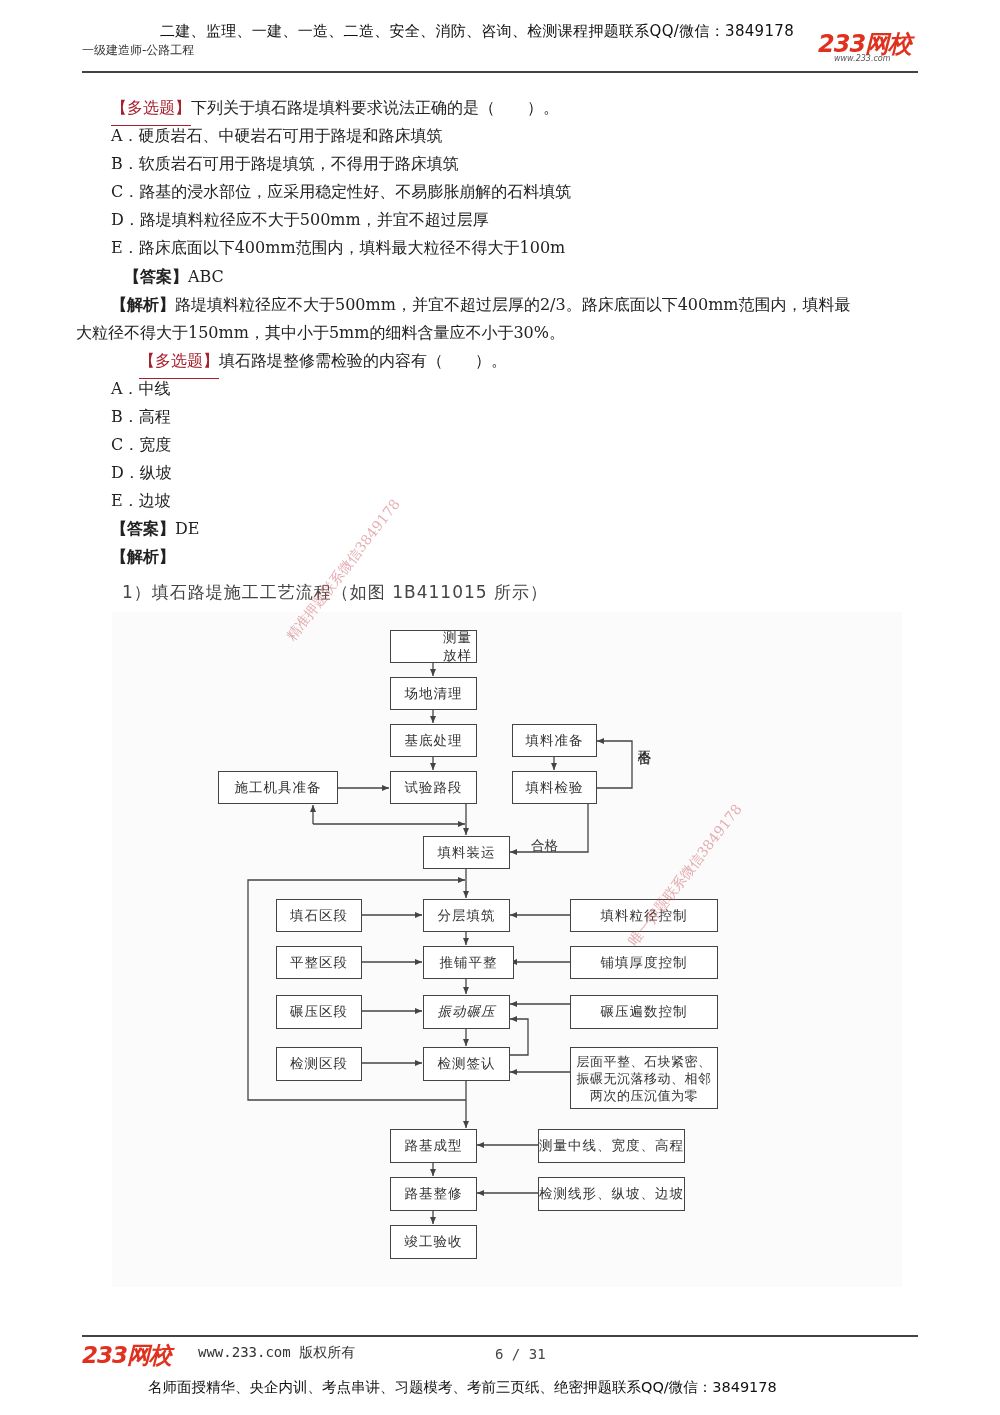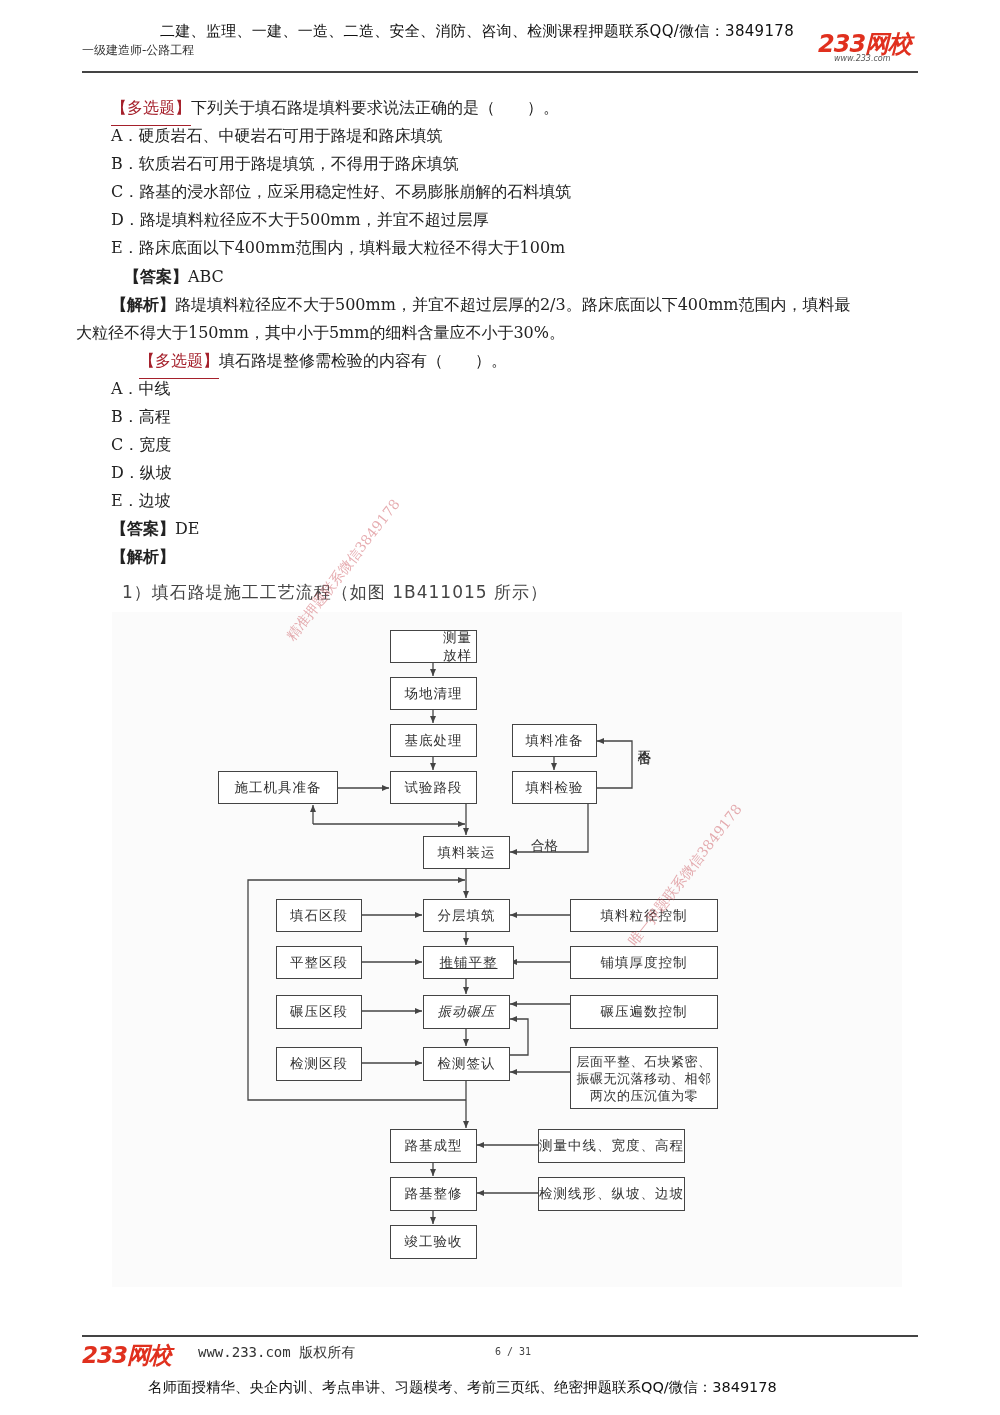--- a/index.html
+++ b/index.html
@@ -20,21 +20,21 @@
   .box { position:absolute; border:1.6px solid #444; background:#fff; font-family:"DejaVu Sans","Liberation Sans",sans-serif;
          font-size:13.5px; color:#333; display:flex; align-items:center; justify-content:center; box-sizing:border-box; letter-spacing:1px; text-align:center; }
   .box.multi { font-size:13px; line-height:17px; padding:2px 3px; letter-spacing:0.5px; }
   .flow-label { font-family:"DejaVu Sans","Liberation Sans",sans-serif; font-size:13.5px; color:#333; }
   .vlabel { writing-mode:vertical-rl; text-orientation:upright; letter-spacing:0; line-height:14px; }
   .watermark { font-family:"DejaVu Serif","Liberation Serif",serif; color:rgba(200,70,80,0.45); font-size:14px; white-space:nowrap; transform-origin:left center; transform:rotate(-52deg); }
   .rule-bot { left:82px; top:1335px; width:836px; height:1.5px; background:#444; }
   .logo-bot { left:82px; top:1340px; font-size:23px; }
   .foot-url { left:198px; top:1344px; font-size:14px; font-family:"DejaVu Sans Mono","Liberation Mono",monospace; color:#333; }
   .foot-url .cn { font-family:"DejaVu Serif","Liberation Serif",serif; }
-  .foot-page { left:495px; top:1346px; font-size:10px; color:#444; font-family:"DejaVu Sans Mono","Liberation Mono",monospace;text-align:center; }
+  .foot-page { left:495px; top:1346px; font-size:14px; color:#444; font-family:"DejaVu Sans Mono","Liberation Mono",monospace;text-align:center; }
   .foot-bottom { left:148px; top:1378px; font-size:14.5px; font-family:"DejaVu Sans","Liberation Sans",sans-serif; color:#111; white-space:nowrap; }
 </style>
 </head>
 <body>
 
 <div class="abs hdr-top">二建、监理、一建、一造、二造、安全、消防、咨询、检测课程押题联系QQ/微信：3849178</div>
 <div class="abs hdr-sub">一级建造师-公路工程</div>
 <div class="abs logo logo-top">233网校</div>
 <div class="abs logo-url">www.233.com</div>
 <div class="abs rule-top"></div>
@@ -133,21 +133,21 @@
 <div class="box" style="left:512px; top:771px; width:85px; height:33px;">填料检验</div>
 <div class="abs flow-label vlabel" style="left:638px; top:740px;">不合格</div>
 <div class="abs flow-label" style="left:531px; top:837px;">合格</div>
 <div class="box" style="left:423px; top:836px; width:87px; height:33px;">填料装运</div>
 
 <div class="box" style="left:276px; top:899px; width:86px; height:33px;">填石区段</div>
 <div class="box" style="left:423px; top:899px; width:87px; height:33px;">分层填筑</div>
 <div class="box" style="left:570px; top:899px; width:148px; height:33px;">填料粒径控制</div>
 
 <div class="box" style="left:276px; top:946px; width:86px; height:33px;">平整区段</div>
-<div class="box" style="left:423px; top:946px; width:91px; height:33px;text-decoration:underline;">推铺平整</div>
+<div class="box" style="left:423px; top:946px; width:91px; height:33px;">推铺平整</div>
 <div class="box" style="left:570px; top:946px; width:148px; height:33px;">铺填厚度控制</div>
 
 <div class="box" style="left:276px; top:995px; width:86px; height:34px;">碾压区段</div>
 <div class="box" style="left:423px; top:995px; width:87px; height:34px;font-style:italic;">振动碾压</div>
 <div class="box" style="left:570px; top:995px; width:148px; height:34px;">碾压遍数控制</div>
 
 <div class="box" style="left:276px; top:1047px; width:86px; height:34px;">检测区段</div>
 <div class="box" style="left:423px; top:1047px; width:87px; height:34px;">检测签认</div>
 <div class="box multi" style="left:570px; top:1047px; width:148px; height:62px;">层面平整、石块紧密、振碾无沉落移动、相邻两次的压沉值为零</div>
 

